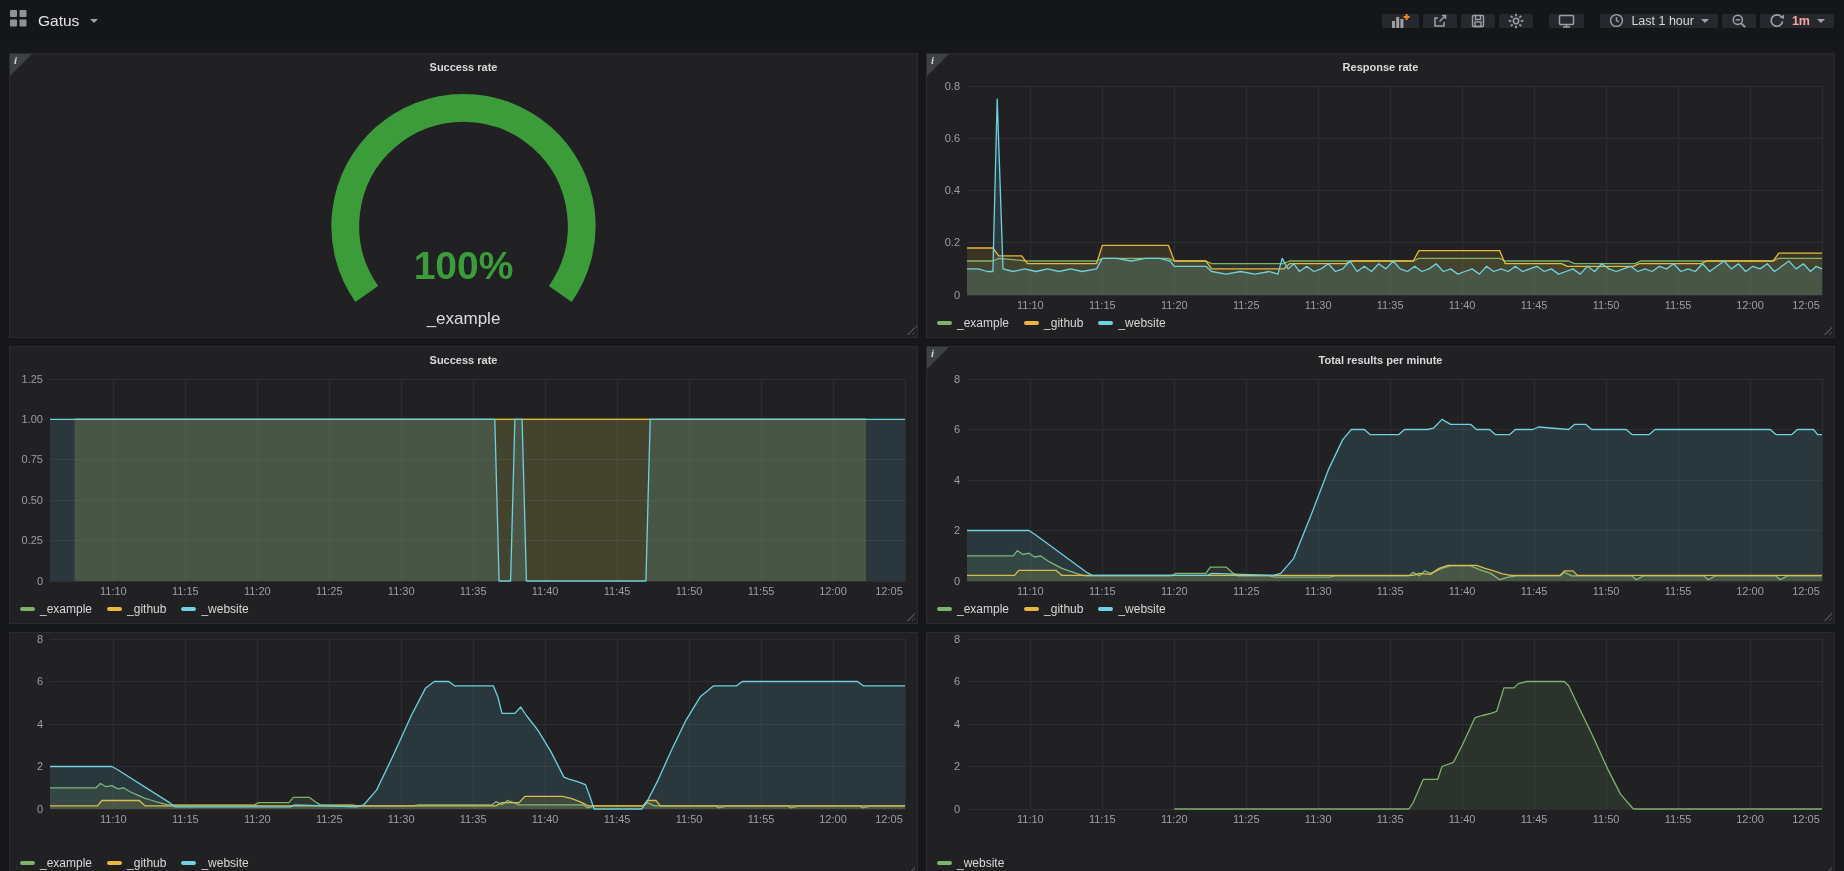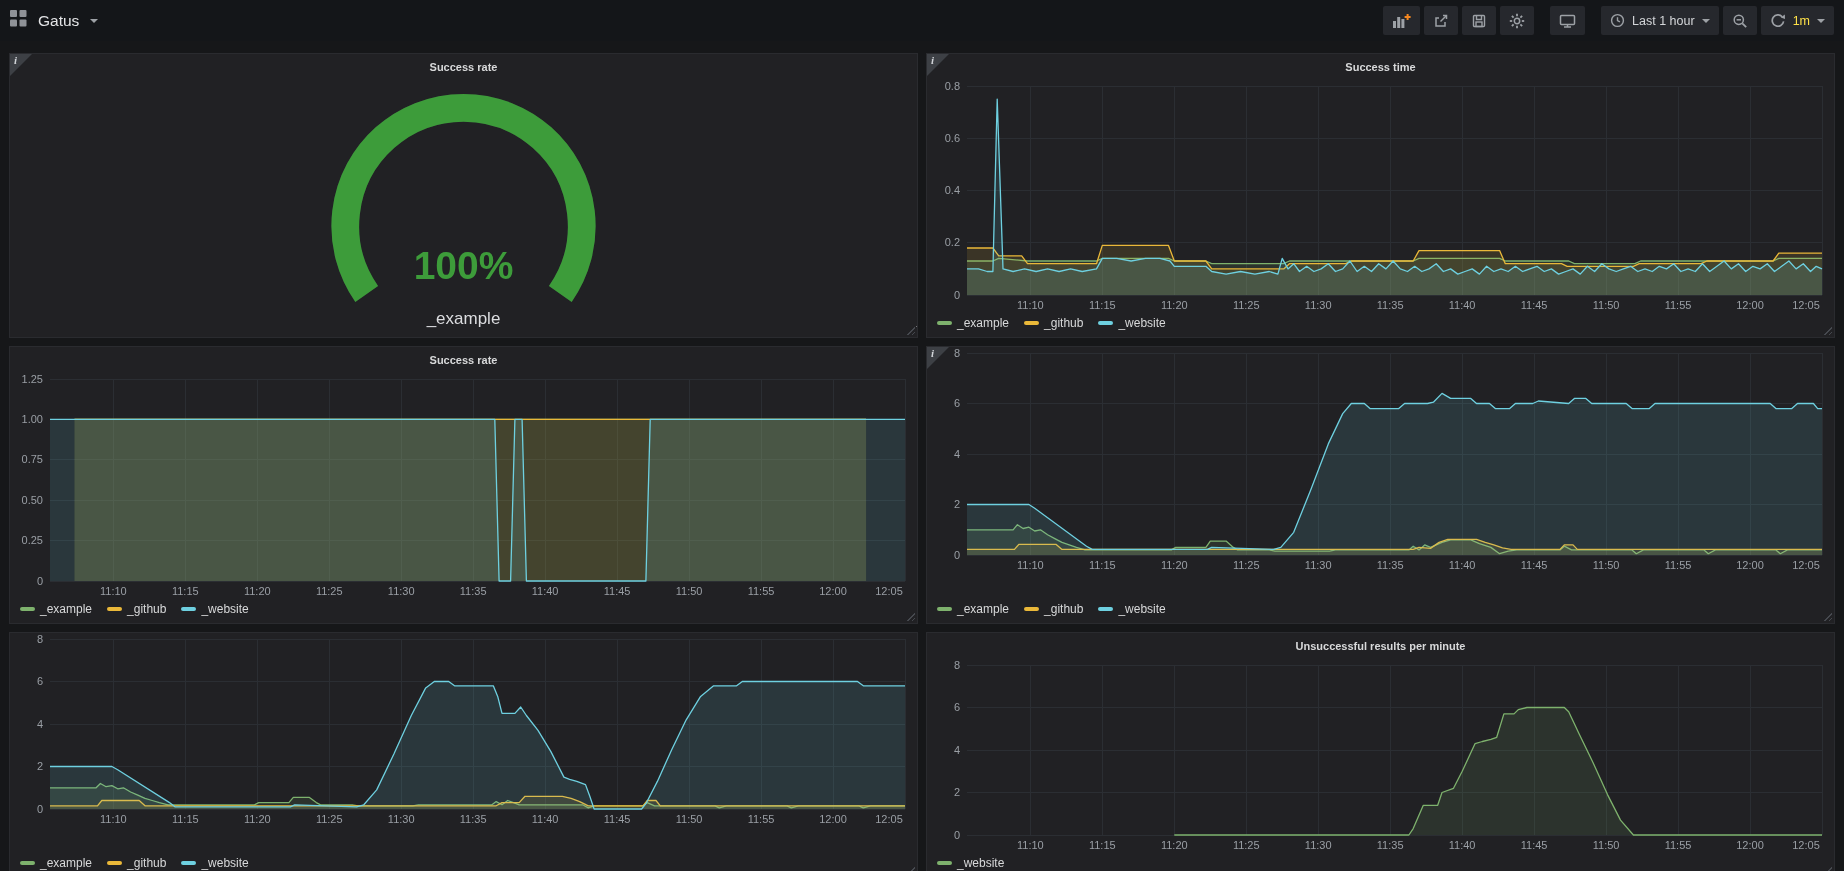--- a/index.html
+++ b/index.html
@@ -8,26 +8,26 @@
 
   
   .navbar{height:41px;display:flex;align-items:center;justify-content:space-between;
           padding:12px 10px;background:#141619}
   .nav-left{display:flex;align-items:center;gap:11px}
   .dash-title{font-size:15.5px;color:#e3e4e6;cursor:pointer}
   .caret{width:0;height:0;border-left:4px solid transparent;border-right:4px solid transparent;
          border-top:4px solid #9da1a6;display:inline-block}
   .nav-right{display:flex;align-items:center}
   .ngroup{display:flex;gap:4px;margin-left:16px}
-  .nbtn{height:29px;min-width:34px;background:#26282d;border:none;border-radius:2px;
+  .nbtn{height:14px;min-width:34px;background:#26282d;border:none;border-radius:2px;
         display:flex;align-items:center;justify-content:center;gap:7px;padding:0 9px;
         color:#9da1a6;font-size:12.5px;cursor:pointer}
   .nbtn svg{display:block}
   .tr-label{color:#d4d6d9}
-  .refresh-int{color:#fde047;font-weight:400}
+  .refresh-int{color:#fca5a5;font-weight:700}
 
   
   .dash{display:grid;grid-template-columns:1fr 1fr;grid-template-rows:285px 278px 246px;
         gap:8px;padding:12px 9px 0 9px}
   .panel{position:relative;background:#212124;border:1px solid #2a2b2f;display:flex;
          flex-direction:column;overflow:hidden}
   .panel::after{content:"";position:absolute;right:2px;bottom:2px;width:9px;height:9px;
         background:linear-gradient(135deg,transparent 0 55%,#46494f 55% 65%,transparent 65% 78%,#46494f 78% 88%,transparent 88%)}
   .ptitle{height:26px;line-height:26px;text-align:center;font-size:11px;font-weight:600;
           color:#d8d9da;cursor:pointer;flex:none}
@@ -172,21 +172,21 @@
             <path d="M 0.0 14.0 A 0 0 0 1 1 0.0 14.0" fill="none" stroke="#f78a20" stroke-width="0.0"></path>
             <text x="0" y="14.0" text-anchor="middle" font-size="0" font-weight="bold" fill="#f78a20" font-family="Liberation Sans, sans-serif">78.34%</text>
           </svg><div class="glabel">_website</div></div>
       </div>
   </section>
 
   <section class="panel">
     <div class="info-corner">
         <span>i</span>
       </div>
-    <h2 class="ptitle">Success time</h2>
+    <h2 class="ptitle">Response rate</h2>
     <div class="chart"><svg width="907" height="233">
           <line class="gl" x1="40" x2="895" y1="215" y2="215"></line>
           <text class="tl" x="33" y="218.5" text-anchor="end">0</text>
           <line class="gl" x1="40" x2="895" y1="162.75" y2="162.75"></line>
           <text class="tl" x="33" y="166.25" text-anchor="end">0.2</text>
           <line class="gl" x1="40" x2="895" y1="110.5" y2="110.5"></line>
           <text class="tl" x="33" y="114" text-anchor="end">0.4</text>
           <line class="gl" x1="40" x2="895" y1="58.25000000000003" y2="58.25000000000003"></line>
           <text class="tl" x="33" y="61.75000000000003" text-anchor="end">0.6</text>
           <line class="gl" x1="40" x2="895" y1="6" y2="6"></line>
@@ -297,20 +297,21 @@
           <i style="background:#6ED0E0"></i>
           <span>_website</span>
         </span>
       </div>
   </section>
 
   <section class="panel">
     <div class="info-corner">
         <span>i</span>
       </div>
+    <h2 class="ptitle">Total results per minute</h2>
     <div class="chart"><svg width="907" height="226">
           <line class="gl" x1="40" x2="895" y1="208" y2="208"></line>
           <text class="tl" x="33" y="211.5" text-anchor="end">0</text>
           <line class="gl" x1="40" x2="895" y1="157.5" y2="157.5"></line>
           <text class="tl" x="33" y="161" text-anchor="end">2</text>
           <line class="gl" x1="40" x2="895" y1="107" y2="107"></line>
           <text class="tl" x="33" y="110.5" text-anchor="end">4</text>
           <line class="gl" x1="40" x2="895" y1="56.5" y2="56.5"></line>
           <text class="tl" x="33" y="60" text-anchor="end">6</text>
           <line class="gl" x1="40" x2="895" y1="6" y2="6"></line>
@@ -415,21 +416,20 @@
           <span>_github</span>
         </span>
         <span class="li">
           <i style="background:#6ED0E0"></i>
           <span>_website</span>
         </span>
       </div>
   </section>
 
   <section class="panel">
-    <h2 class="ptitle">Unsuccessful results per minute</h2>
     <div class="chart"><svg width="907" height="194">
           <line class="gl" x1="40" x2="895" y1="176" y2="176"></line>
           <text class="tl" x="33" y="179.5" text-anchor="end">0</text>
           <line class="gl" x1="40" x2="895" y1="133.5" y2="133.5"></line>
           <text class="tl" x="33" y="137" text-anchor="end">2</text>
           <line class="gl" x1="40" x2="895" y1="91" y2="91"></line>
           <text class="tl" x="33" y="94.5" text-anchor="end">4</text>
           <line class="gl" x1="40" x2="895" y1="48.5" y2="48.5"></line>
           <text class="tl" x="33" y="52" text-anchor="end">6</text>
           <line class="gl" x1="40" x2="895" y1="6" y2="6"></line>

